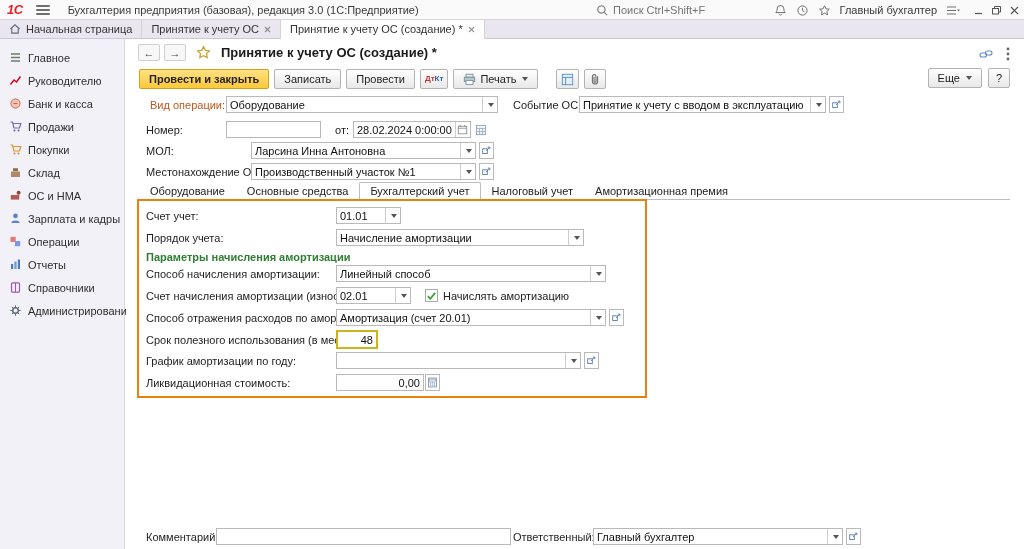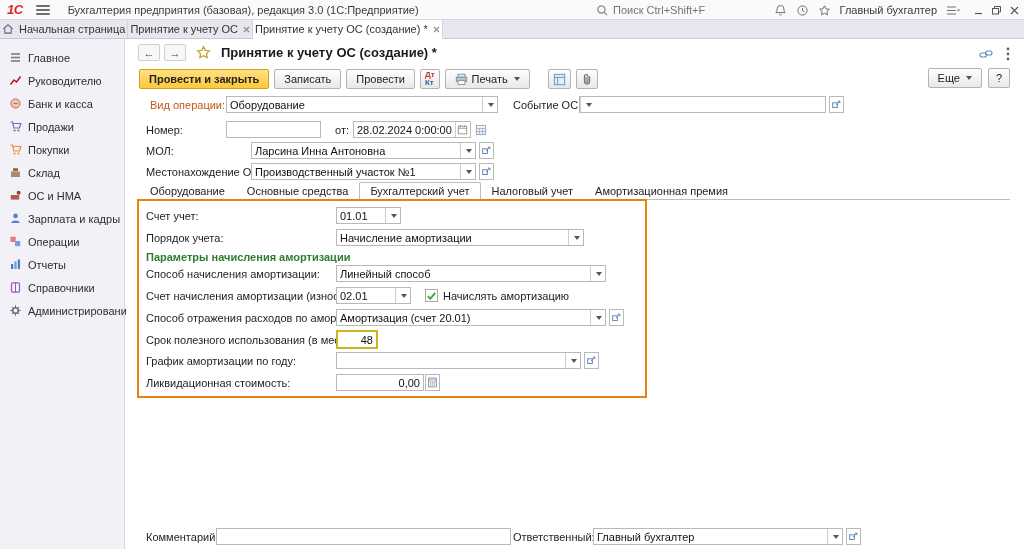--- a/index.html
+++ b/index.html
@@ -15,21 +15,21 @@
   .app-title{color:#3a3a3a;margin-left:12px;white-space:nowrap}
   .search{position:absolute;left:596px;top:0;height:20px;display:flex;align-items:center;gap:4px;color:#9a9a9a;cursor:text}
   .search input{border:0;outline:0;background:transparent;width:150px;font:11px "Liberation Sans",sans-serif;color:#555}
   .tb-right{position:absolute;right:4px;top:0;height:20px;display:flex;align-items:center;gap:9px}
   .tb-ic{display:flex;align-items:center;cursor:pointer}
   .tb-user{color:#3a3a3a;white-space:nowrap;cursor:pointer}
   .winctl{display:flex;align-items:center;gap:7px;margin-left:4px}
 
   
   .tabbar{position:absolute;left:0;top:20px;width:100%;height:19px;background:#e9e6ef;border-bottom:1px solid #cbc7d4;display:flex;align-items:stretch}
-  .wtab{display:flex;align-items:center;gap:5px;padding:0 2px;border-right:1px solid #d4d0dc;color:#333;cursor:pointer;white-space:nowrap}
+  .wtab{display:flex;align-items:center;gap:5px;padding:0 9px;border-right:1px solid #d4d0dc;color:#333;cursor:pointer;white-space:nowrap}
   .wtab.active{background:#fff;border-bottom:1px solid #fff;margin-bottom:-1px}
   .tab-close{display:flex;align-items:center;cursor:pointer;opacity:.7}
 
   
   .sidebar{position:absolute;left:0;top:39px;width:125px;height:510px;background:#f3f1f8;border-right:1px solid #d9d6e1;padding-top:7px}
   .sitem{display:flex;align-items:center;gap:6px;height:23px;padding-left:9px;color:#2d2d2d;cursor:pointer;white-space:nowrap}
   .sicon{width:13px;height:13px;flex:0 0 13px;display:flex}
 
   
   .main{position:absolute;left:126px;top:39px;width:898px;height:510px;background:#fff}
@@ -37,21 +37,21 @@
   .navbtn{width:22px;height:17px;border:1px solid #cfcfcf;background:#f7f7f7;border-radius:2px;font-size:11px;color:#444;display:flex;align-items:center;justify-content:center;cursor:pointer}
   .fav-star{margin:0 2px 0 6px;display:flex;cursor:pointer}
   .ftitle{font-size:13px;font-weight:bold;color:#1a1a1a;margin-left:4px;white-space:nowrap}
   .fhdr-right{position:absolute;right:14px;top:8px;display:flex;align-items:center;gap:13px}
 
   .toolbar{position:absolute;left:13px;top:29px;height:22px;display:flex;align-items:center;gap:5px}
   .btn{height:20px;border:1px solid #b3b3b3;background:linear-gradient(#fefefe,#e8e8e8);padding:0 9px;display:inline-flex;align-items:center;gap:4px;font-size:11px;color:#222;border-radius:2px;cursor:pointer;white-space:nowrap}
   .btn.primary{background:linear-gradient(#ffe184,#fec939);border-color:#d3a018;font-weight:bold}
   .btn.iconbtn{padding:0 4px}
   .caret{width:0;height:0;border-left:3px solid transparent;border-right:3px solid transparent;border-top:4px solid #555;margin-left:2px}
-  .dtkt{display:flex;flex-direction:column;line-height:8px;font-size:8px;font-weight:bold}
+  .dtkt{display:flex;flex-direction:row;line-height:8px;font-size:8px;font-weight:bold}
   .dtkt .dt{color:#c0392b}.dtkt .kt{color:#2e5fa3}
   .toolbar-right{position:absolute;right:14px;top:29px;display:flex;align-items:center;gap:6px}
 
   
   .arow{position:absolute;display:flex;align-items:center}
   .lbl{color:#1e1e1e;white-space:nowrap}
   .lbl.orange{color:#c2571c}
   .fld{display:flex;height:17px;border:1px solid #b9b9b9;background:#fff;align-items:stretch}
   .fld input{border:0;outline:0;padding:0 3px;width:100%;font:11px "Liberation Sans",sans-serif;color:#111;background:transparent}
   .fld input.num{text-align:right}
@@ -367,20 +367,21 @@
       <span class="fld" style="width:272px">
         <input value="Оборудование" style="">
         <span class="ddbtn">
             <span class="caret"></span>
           </span>
       </span>
     </div>
     <div class="arow" style="left:387px;top:57px">
       <span class="lbl" style="width:66px">Событие ОС:</span>
       <span class="fld" style="width:247px">
+        <input value="Принятие к учету с вводом в эксплуатацию" style="">
         <span class="ddbtn">
             <span class="caret"></span>
           </span>
       </span>
       <span class="sqbtn">
         <svg width="11" height="11" viewBox="0 0 13 13">
             <rect x="2" y="4.5" width="5.5" height="5.5" fill="none" stroke="#5b7fae" stroke-width="1.1"></rect>
             <path d="M6 7l4.5-4.5M10.5 5V2.5H8" fill="none" stroke="#5b7fae" stroke-width="1.1"></path>
           </svg>
       </span>

